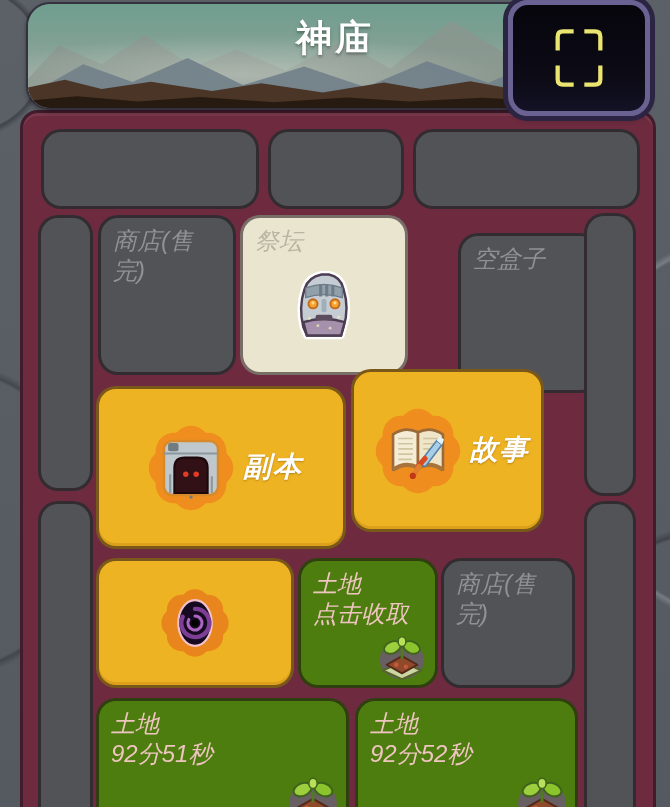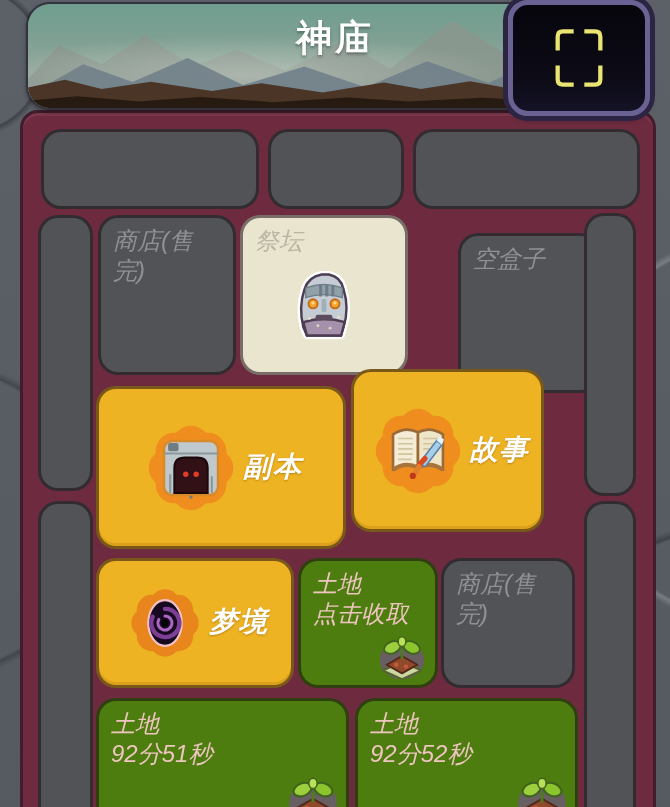--- a/index.html
+++ b/index.html
@@ -215,21 +215,20 @@
       <svg width="88" height="88" viewBox="0 0 100 100">
         <g fill="#e8851c">
           <rect x="18" y="18" width="64" height="64" rx="17"></rect>
           <rect x="18" y="18" width="64" height="64" rx="17" transform="rotate(45 50 50)"></rect>
         </g>
         <ellipse cx="50" cy="50" rx="19" ry="26" fill="#160920" stroke="#f2c2ca" stroke-width="2.5"></ellipse>
         <path d="M50 50 m0 -16 a 16 16 0 1 1 -14 9" fill="none" stroke="#7d3f96" stroke-width="5" stroke-linecap="round"></path>
         <path d="M50 50 m0 -8 a 8 8 0 1 1 -7 4" fill="none" stroke="#aa66c0" stroke-width="3.5" stroke-linecap="round"></path>
         <circle cx="50" cy="50" r="4" fill="#000000"></circle>
       </svg>
-      <div class="gold-label">梦境</div>
     </div>
   </div>
 
   <div class="tile red t-landready landready">
     <div class="tile-label">
       <span>土地</span><br>
       <span>点击收取</span>
     </div>
     <svg class="sprout" width="50" height="50" viewBox="0 0 52 52">
       <ellipse cx="26" cy="28" rx="23" ry="20" fill="#6e5877" opacity="0.8"></ellipse>

